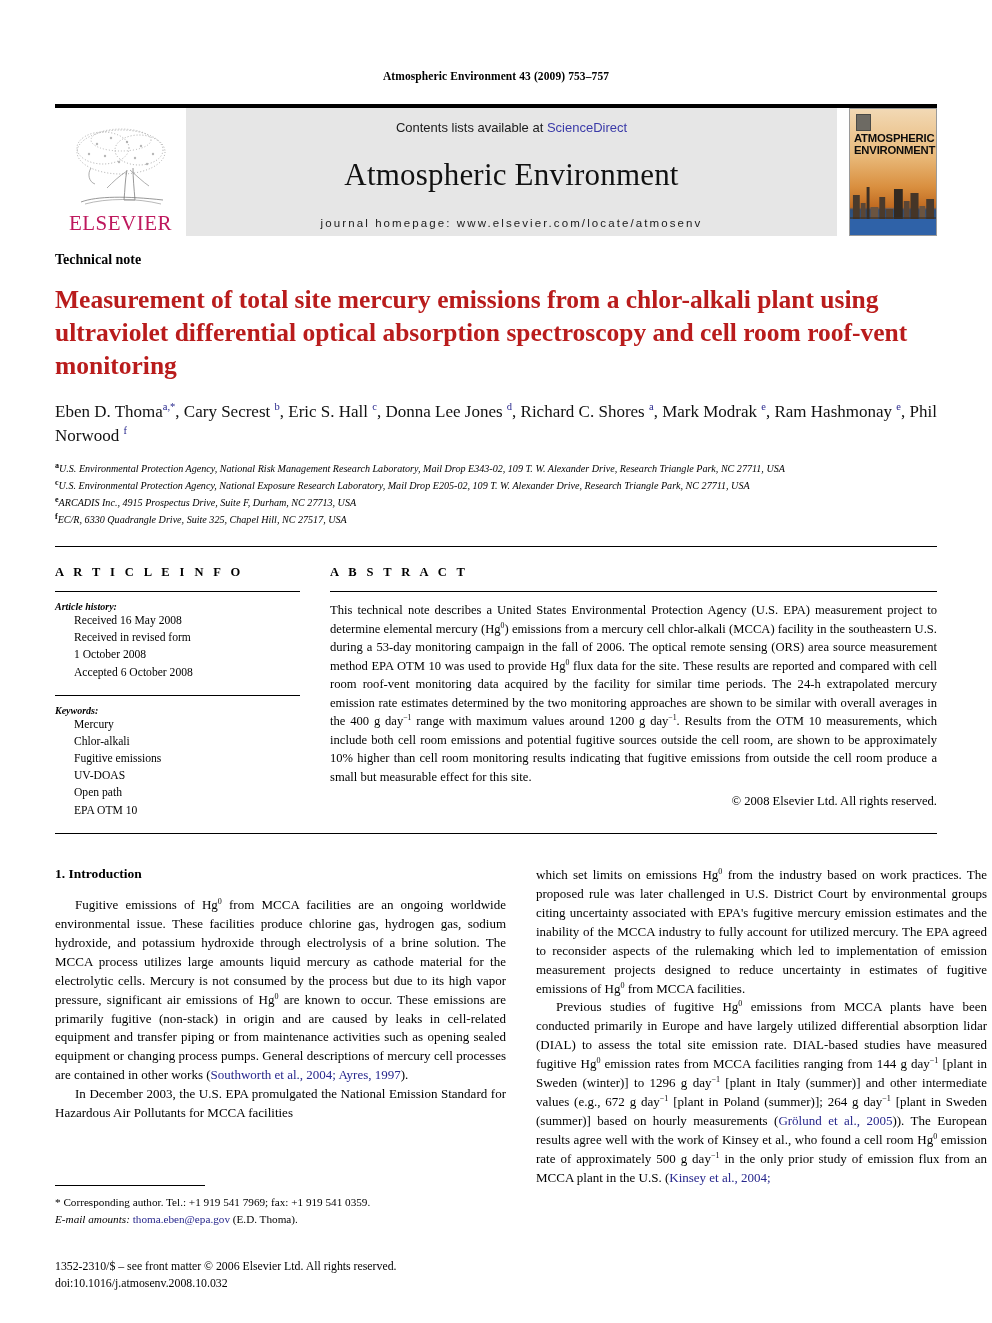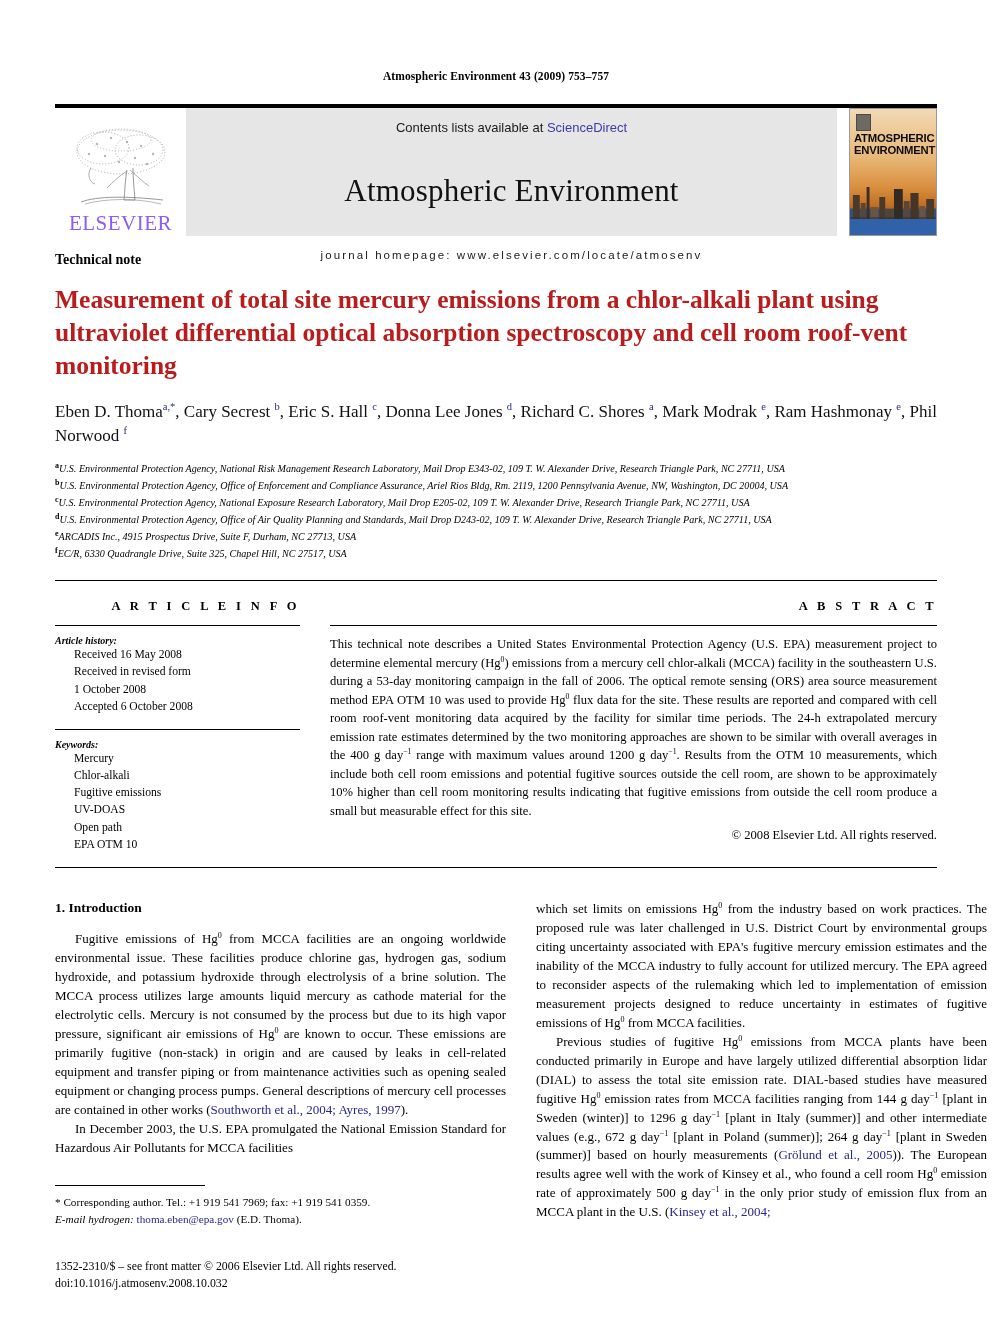--- a/index.html
+++ b/index.html
@@ -47,36 +47,35 @@
     display: flex;
     flex-direction: column;
     align-items: center;
     justify-content: flex-end;
     padding-bottom: 2px;
     box-sizing: border-box;
   }
   .tree-svg { display:block; }
   .elsevier-word {
     font-family: "Liberation Serif", serif;
-    color: #8b5cf6;
+    color: #be185d;
     font-size: 21px;
     letter-spacing: 0.5px;
     line-height: 1;
     margin-top: 1px;
   }
   .header-center {
     flex: 1 1 auto;
     background: #e6e6e6;
     display: flex;
     flex-direction: column;
     align-items: center;
     justify-content: flex-start;
     padding-top: 12px;
     box-sizing: border-box;
-    gap: 16px;
   }
   .contents-line {
     font-family: "Liberation Sans", sans-serif;
     font-size: 13px;
     color: #1a1a1a;
   }
   .contents-line .sd {
     color: #3a3aa8;
   }
   .journal-title {
@@ -169,21 +168,20 @@
   }
   .col-abstract {
     flex: 1 1 auto;
     margin-left: 30px;
   }
   .smallcaps-head {
     font-family: "Liberation Serif", serif;
     font-weight: bold;
     font-size: 12.5px;
     letter-spacing: 3.4px;
-    text-align: right;
   }
   .head-rule {
     border-top: 1px solid #000;
     margin-top: 11px;
     margin-bottom: 9px;
   }
   .info-label {
     font-family: "Liberation Serif", serif;
     font-style: italic;
     font-weight: bold;
@@ -344,23 +342,21 @@
     <div class="technical-note">Technical note</div>
 
     <h1 class="article-title">Measurement of total site mercury emissions from a chlor-alkali plant using ultraviolet differential optical absorption spectroscopy and cell room roof-vent monitoring</h1>
 
     <div class="authors">
       Eben D. Thoma<sup>a,*</sup>, Cary Secrest <sup>b</sup>, Eric S. Hall <sup>c</sup>, Donna Lee Jones <sup>d</sup>, Richard C. Shores <sup>a</sup>, Mark Modrak <sup>e</sup>, Ram Hashmonay <sup>e</sup>, Phil Norwood <sup>f</sup>
     </div>
 
     <div class="affils">
       <div><span class="mark">a</span><span>U.S. Environmental Protection Agency, National Risk Management Research Laboratory, Mail Drop E343-02, 109 T. W. Alexander Drive, Research Triangle Park, NC 27711, USA</span></div>
-      <div><span class="mark">b</span><span>U.S. Environmental Protection Agency, Office of Enforcement and Compliance Assurance, Ariel Rios Bldg, Rm. 2119, 1200 Pennsylvania Avenue, NW, Washington, DC 20004, USA</span></div>
       <div><span class="mark">c</span><span>U.S. Environmental Protection Agency, National Exposure Research Laboratory, Mail Drop E205-02, 109 T. W. Alexander Drive, Research Triangle Park, NC 27711, USA</span></div>
-      <div><span class="mark">d</span><span>U.S. Environmental Protection Agency, Office of Air Quality Planning and Standards, Mail Drop D243-02, 109 T. W. Alexander Drive, Research Triangle Park, NC 27711, USA</span></div>
       <div><span class="mark">e</span><span>ARCADIS Inc., 4915 Prospectus Drive, Suite F, Durham, NC 27713, USA</span></div>
       <div><span class="mark">f</span><span>EC/R, 6330 Quadrangle Drive, Suite 325, Chapel Hill, NC 27517, USA</span></div>
     </div>
 
     <div class="info-abstract">
       <div class="col-info">
         <div class="smallcaps-head">A R T I C L E   I N F O</div>
         <div class="head-rule"></div>
         <div class="info-label">Article history:</div>
         <div class="info-line">Received 16 May 2008</div>
@@ -397,21 +393,21 @@
       <div class="bcol">
         <p class="para" style="text-indent:0"><span>which set limits on emissions Hg</span><sup>0</sup><span> from the industry based on work practices. The proposed rule was later challenged in U.S. District Court by environmental groups citing uncertainty associated with EPA's fugitive mercury emission estimates and the inability of the MCCA industry to fully account for utilized mercury. The EPA agreed to reconsider aspects of the rulemaking which led to implementation of emission measurement projects designed to reduce uncertainty in estimates of fugitive emissions of Hg</span><sup>0</sup><span> from MCCA facilities.</span></p>
         <p class="para"><span>Previous studies of fugitive Hg</span><sup>0</sup><span> emissions from MCCA plants have been conducted primarily in Europe and have largely utilized differential absorption lidar (DIAL) to assess the total site emission rate. DIAL-based studies have measured fugitive Hg</span><sup>0</sup><span> emission rates from MCCA facilities ranging from 144 g day</span><sup>−1</sup><span> [plant in Sweden (winter)] to 1296 g day</span><sup>−1</sup><span> [plant in Italy (summer)] and other intermediate values (e.g., 672 g day</span><sup>−1</sup><span> [plant in Poland (summer)]; 264 g day</span><sup>−1</sup><span> [plant in Sweden (summer)] based on hourly measurements (</span><span class="cite">Grölund et al., 2005</span><span>)). The European results agree well with the work of Kinsey et al., who found a cell room Hg</span><sup>0</sup><span> emission rate of approximately 500 g day</span><sup>−1</sup><span> in the only prior study of emission flux from an MCCA plant in the U.S. (</span><span class="cite">Kinsey et al., 2004;</span></p>
       </div>
     </div>
   </div>
 
   <div class="foot-area">
     <div class="foot-rule"></div>
     <div class="footnote">* Corresponding author. Tel.: +1 919 541 7969; fax: +1 919 541 0359.</div>
-    <div class="footnote"><span class="em">E-mail hydrogen:</span> <span class="cite">thoma.eben@epa.gov</span> <span>(E.D. Thoma).</span></div>
+    <div class="footnote"><span class="em">E-mail amounts:</span> <span class="cite">thoma.eben@epa.gov</span> <span>(E.D. Thoma).</span></div>
   </div>
 
   <div class="footer-block">
     <div>1352-2310/$ – see front matter © 2006 Elsevier Ltd. All rights reserved.</div>
     <div>doi:10.1016/j.atmosenv.2008.10.032</div>
   </div>
 
 </div>
 
 </body></html>

